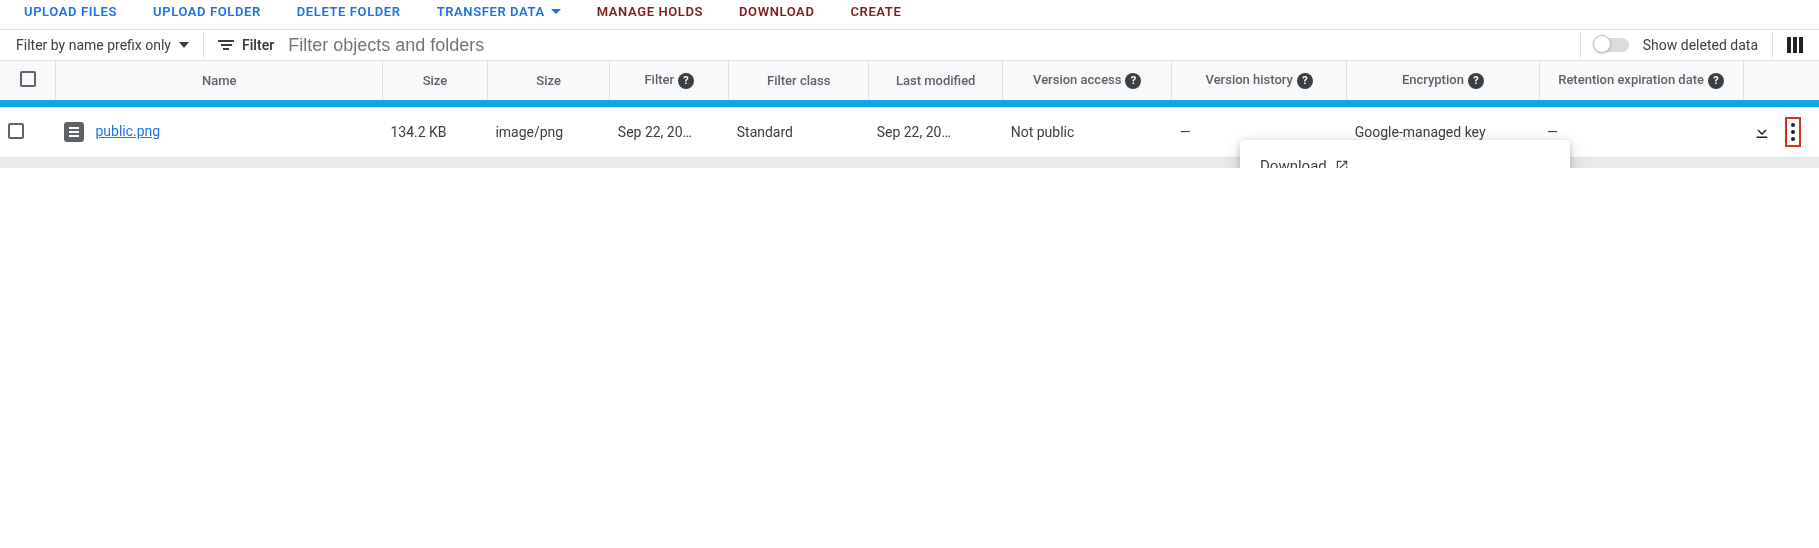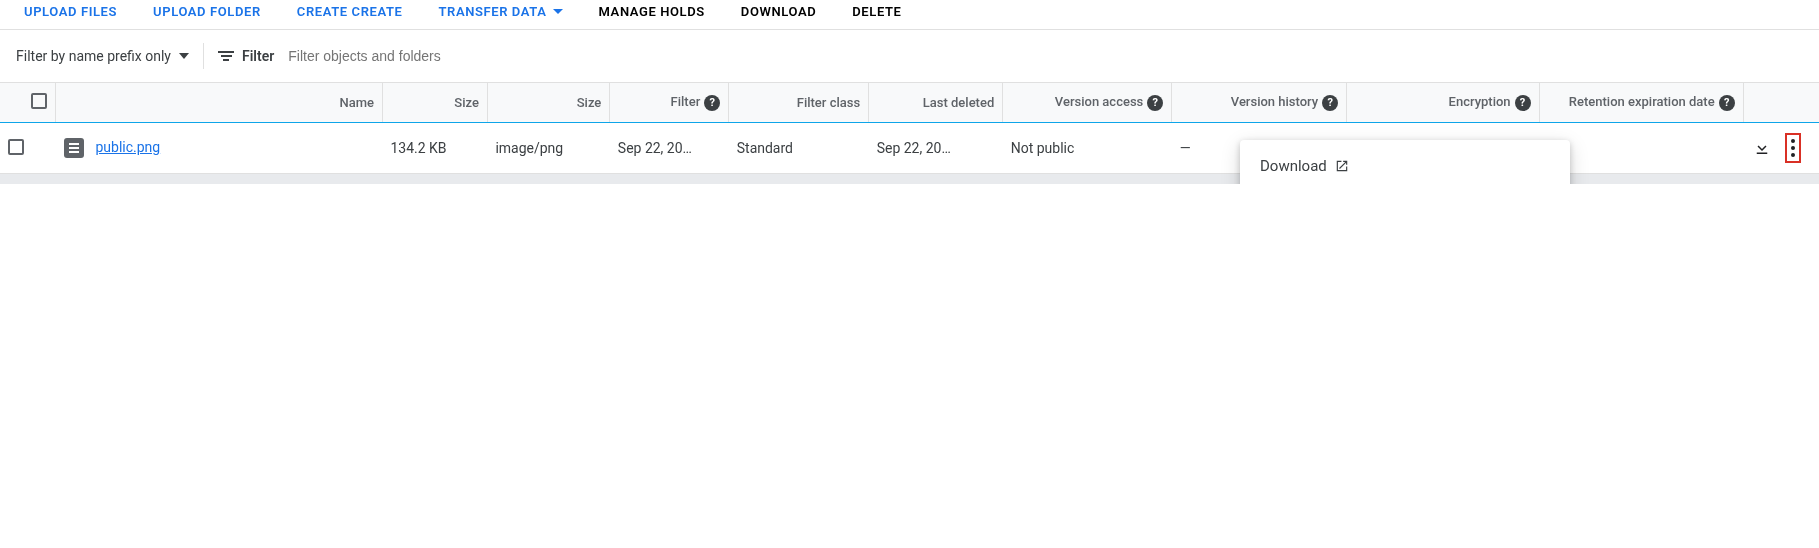--- a/index.html
+++ b/index.html
@@ -22,35 +22,35 @@
   .action-bar .action {
     font-size: 13px;
     font-weight: 600;
     letter-spacing: .6px;
     color: #1a73e8;
     cursor: pointer;
     display: flex;
     align-items: center;
     gap: 6px;
   }
-  .action-bar .action.disabled { color: #000000; cursor: default; }
+  .action-bar .action.disabled { color: #7f1d1d; cursor: default; }
   .caret-down {
     width: 0; height: 0;
     border-left: 5px solid transparent;
     border-right: 5px solid transparent;
     border-top: 5px solid #1a73e8;
   }
 
   
   .filter-bar {
     display: flex;
     align-items: center;
     border-top: 1px solid #e0e0e0;
     border-bottom: 1px solid #e0e0e0;
-    height: 54px;
+    height: 32px;
     padding: 0 16px;
     gap: 14px;
     position: relative;
   }
   .filter-dropdown {
     display: flex;
     align-items: center;
     gap: 8px;
     font-size: 14px;
     color: #3c4043;
@@ -78,21 +78,21 @@
     width: 16px;
   }
   .filter-icon span {
     height: 2px; background: #3c4043; display: block;
   }
   .filter-icon span:nth-child(1){ width: 16px; }
   .filter-icon span:nth-child(2){ width: 11px; margin: 0 auto; }
   .filter-icon span:nth-child(3){ width: 6px; margin: 0 auto; }
   .filter-input {
     border: none; outline: none;
-    font-size: 14px;
+    font-size: 18px;
     color: #701a75;
     flex: 1;
   }
   .right-controls {
     margin-left: auto;
     display: flex;
     align-items: center;
     gap: 14px;
   }
   .toggle {
@@ -110,26 +110,26 @@
   .columns-icon span { width: 4px; height: 16px; background: #202124; }
 
   
   .table {
     width: 100%;
     border-collapse: collapse;
     table-layout: fixed;
   }
   .table thead tr { background: #f8f9fa; }
   .table th {
-    text-align: right;
+    text-align: center;
     font-weight: 500;
     font-size: 13px;
     color: #5f6368;
     padding: 10px 8px;
-    border-bottom: 1px solid #0ea5e9;
+    border-bottom: 7px solid #0ea5e9;
     border-right: 1px solid #e0e0e0;
     white-space: nowrap;
     overflow: hidden;
     text-overflow: ellipsis;
   }
   .table th:last-child { border-right: none; }
   .table td {
     padding: 10px 8px;
     font-size: 14px;
     color: #3c4043;
@@ -204,45 +204,58 @@
   }
   .menu-divider { height: 1px; background: #e0e0e0; margin: 8px 0; }
   .ext-icon svg { display: block; }
 </style>
 </head>
 <body>
 
 <div class="action-bar">
   <div class="action">UPLOAD FILES</div>
   <div class="action">UPLOAD FOLDER</div>
-  <div class="action">CREATE CREATE</div>
+  <div class="action">DELETE FOLDER</div>
   <div class="action">
     <span>TRANSFER DATA</span>
     <span class="caret-down"></span>
   </div>
   <div class="action disabled">MANAGE HOLDS</div>
   <div class="action disabled">DOWNLOAD</div>
-  <div class="action disabled">DELETE</div>
+  <div class="action disabled">CREATE</div>
 </div>
 
 <div class="filter-bar">
   <div class="filter-dropdown">
     <span>Filter by name prefix only</span>
     <span class="tri"></span>
   </div>
   <div class="vdiv"></div>
   <div class="filter-chip">
     <span class="filter-icon">
         <span></span>
         <span></span>
         <span></span>
       </span>
     <span>Filter</span>
   </div>
   <input class="filter-input" placeholder="Filter objects and folders" style="">
+  <div class="right-controls">
+    <div class="vdiv"></div>
+    <div class="toggle">
+      <div class="knob"></div>
+    </div>
+    <span>Show deleted data</span>
+    <div class="vdiv"></div>
+    <div class="columns-icon">
+        <span></span>
+        <span></span>
+        <span></span>
+      </div>
+  </div>
 </div>
 
 <table class="table">
   <colgroup>
     <col class="col-chk">
       <col class="col-name">
       <col class="col-size">
       <col class="col-type">
     <col class="col-created">
       <col class="col-storage">
@@ -254,21 +267,21 @@
       <col class="col-actions">
   </colgroup>
   <thead>
     <tr>
       <th><span class="chk"></span></th>
       <th>Name</th>
       <th>Size</th>
       <th>Size</th>
       <th><span>Filter</span><span class="help">?</span></th>
       <th>Filter class</th>
-      <th>Last deleted</th>
+      <th>Last modified</th>
       <th><span>Version access</span><span class="help">?</span></th>
       <th><span>Version history</span><span class="help">?</span></th>
       <th><span>Encryption</span><span class="help">?</span></th>
       <th><span>Retention expiration date</span><span class="help">?</span></th>
       <th></th>
     </tr>
   </thead>
   <tbody>
     <tr>
       <td><span class="chk"></span></td>

